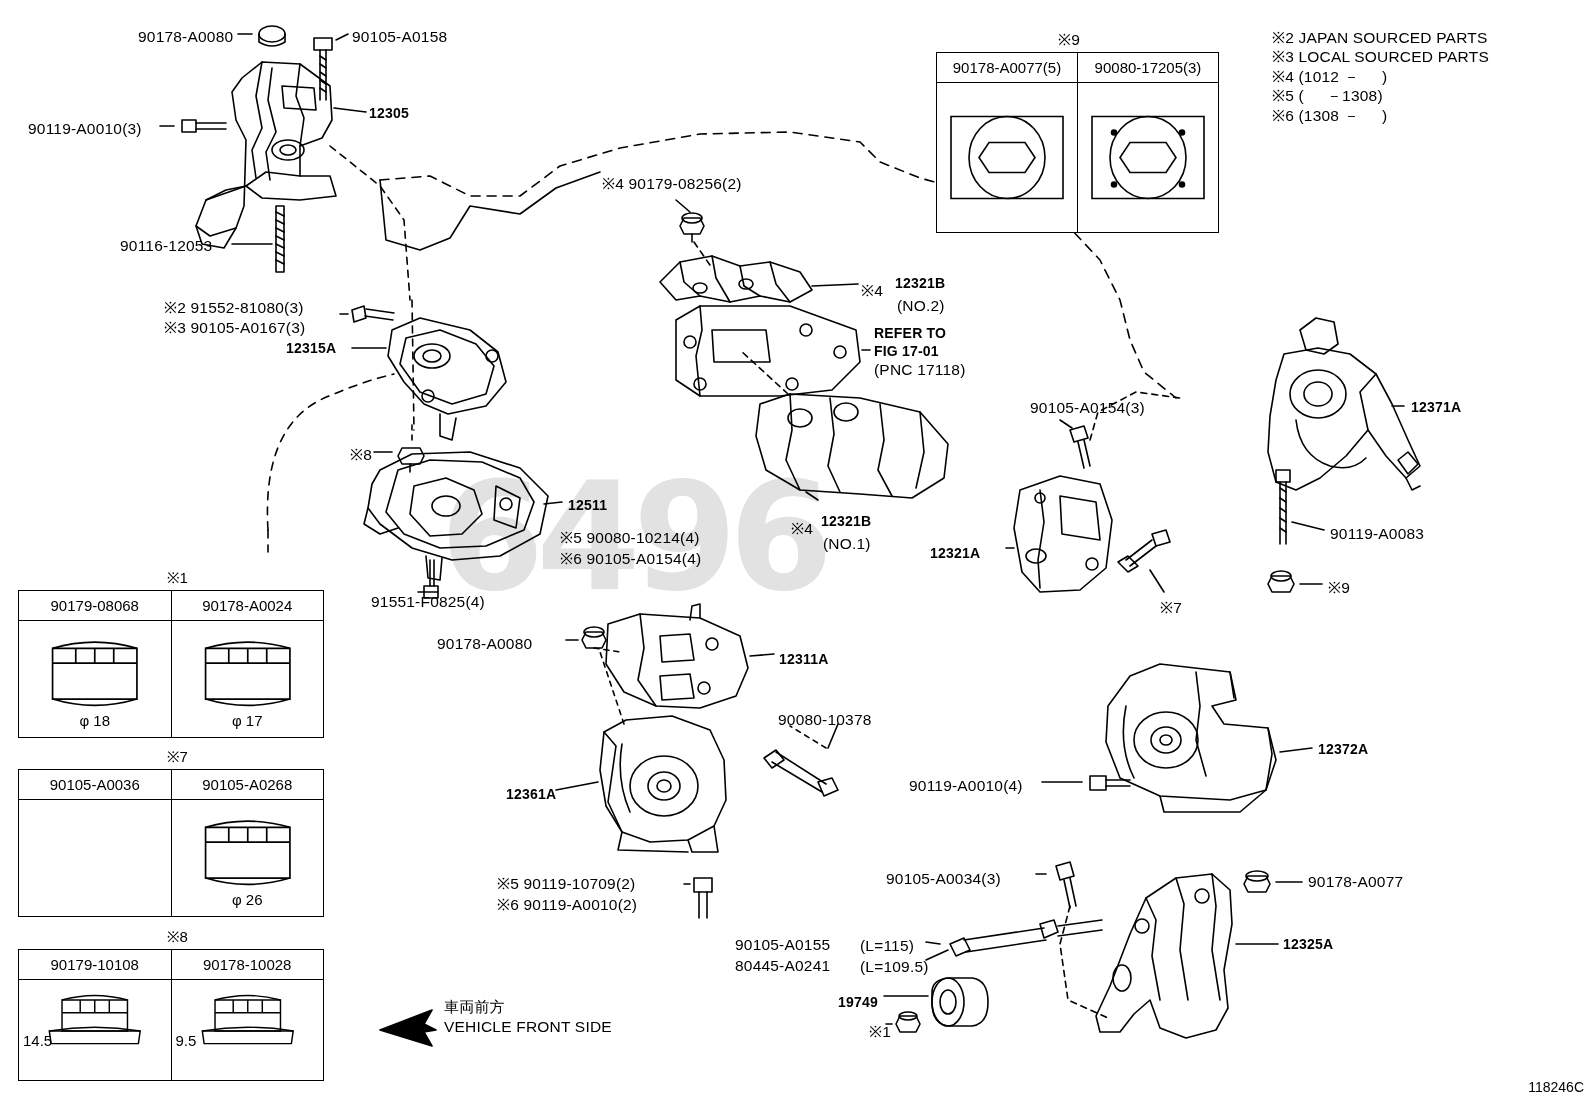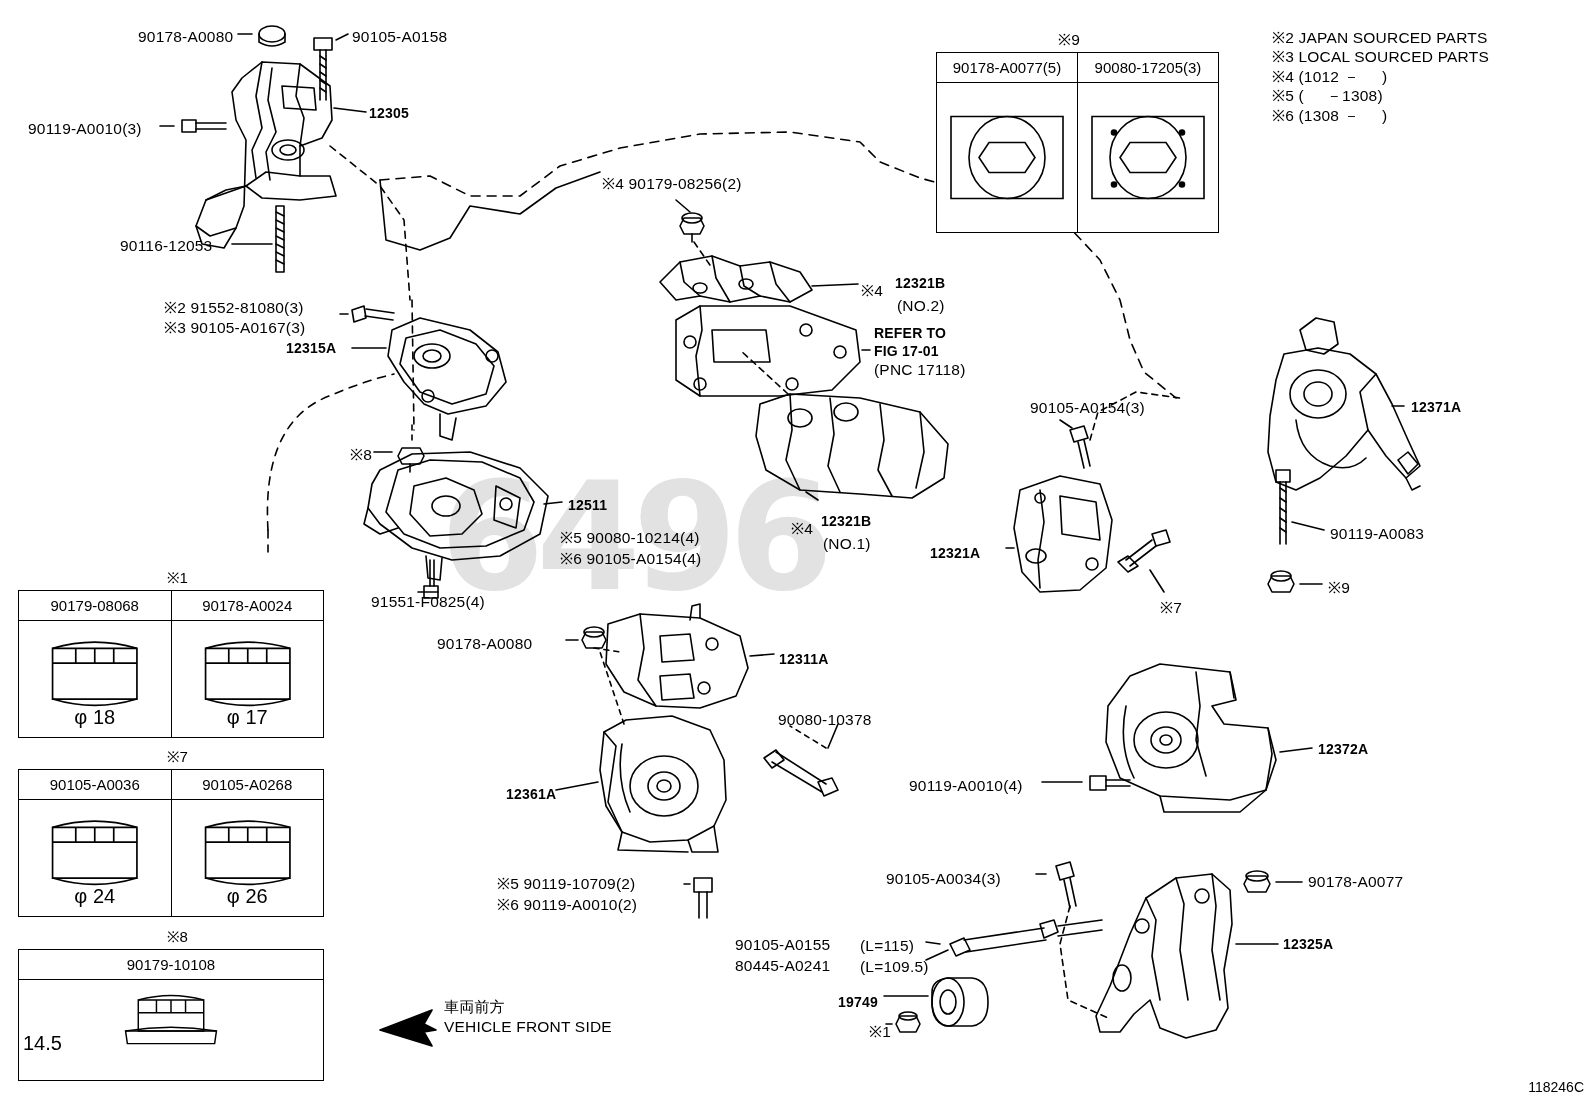--- a/index.html
+++ b/index.html
@@ -45,21 +45,21 @@
     white-space:pre;
   }
   .spec-body { position:relative; height:calc(100% - 30px); }
   .spec-note {
     position:absolute;
     font-size:15px;
     white-space:pre;
   }
   .dim-label {
     position:absolute;
-    font-size:20px;
+    font-size:15px;
     white-space:pre;
   }
   .svgwrap { position:absolute; inset:0; pointer-events:none; }
   .footer-code {
     position:absolute;
     right:8px; bottom:4px;
     font-size:14px;
   }
   .wm {
     position:absolute;
@@ -436,29 +436,20 @@
                 </g>
               </svg><div class="dim-label" style="left: 0px; right: 0px; text-align: center; bottom: 8px;">φ 17</div></div>
           </div>
         </div>
         <div class="spec-note" style="left: 148px; top: -24px;">※1</div>
       </div>
       <div class="spec-table" style="left: 18px; top: 769px; width: 306px; height: 148px;">
         <div class="cells">
           <div class="spec-cell">
             <div class="spec-head">90105-A0036</div>
-            <div class="spec-body"><svg viewBox="0 0 140 110" width="100%" height="100%" preserveAspectRatio="xMidYMid meet">
-                <g fill="none" stroke="#000" stroke-width="1.6">
-                  <path d="M30 26 L110 26 L110 74 L30 74 Z"></path>
-                  <path d="M30 40 L110 40"></path>
-                  <path d="M52 26 L52 40 M70 26 L70 40 M88 26 L88 40"></path>
-                  <path d="M30 26 Q70 14 110 26"></path>
-                  <path d="M30 74 Q70 86 110 74"></path>
-                </g>
-              </svg><div class="dim-label" style="left: 0px; right: 0px; text-align: center; bottom: 8px;">φ 24</div></div>
           </div>
           <div class="spec-cell">
             <div class="spec-head">90105-A0268</div>
             <div class="spec-body"><svg viewBox="0 0 140 110" width="100%" height="100%" preserveAspectRatio="xMidYMid meet">
                 <g fill="none" stroke="#000" stroke-width="1.6">
                   <path d="M30 26 L110 26 L110 74 L30 74 Z"></path>
                   <path d="M30 40 L110 40"></path>
                   <path d="M52 26 L52 40 M70 26 L70 40 M88 26 L88 40"></path>
                   <path d="M30 26 Q70 14 110 26"></path>
                   <path d="M30 74 Q70 86 110 74"></path>
@@ -476,19 +467,32 @@
                 <g fill="none" stroke="#000" stroke-width="1.6">
                   <path d="M34 22 L106 22 L106 56 L34 56 Z"></path>
                   <path d="M34 36 L106 36"></path>
                   <path d="M54 22 L54 36 M70 22 L70 36 M86 22 L86 36"></path>
                   <path d="M34 22 Q70 12 106 22"></path>
                   <path d="M20 56 L120 56 L118 70 L22 70 Z"></path>
                   <path d="M20 56 Q70 48 120 56"></path>
                 </g>
               </svg><div class="dim-label" style="left: 4px; top: 52px;">14.5</div></div>
           </div>
+          <div class="spec-cell">
+            <div class="spec-head">90178-10028</div>
+            <div class="spec-body"><svg viewBox="0 0 140 110" width="100%" height="100%" preserveAspectRatio="xMidYMid meet">
+                <g fill="none" stroke="#000" stroke-width="1.6">
+                  <path d="M34 22 L106 22 L106 56 L34 56 Z"></path>
+                  <path d="M34 36 L106 36"></path>
+                  <path d="M54 22 L54 36 M70 22 L70 36 M86 22 L86 36"></path>
+                  <path d="M34 22 Q70 12 106 22"></path>
+                  <path d="M20 56 L120 56 L118 70 L22 70 Z"></path>
+                  <path d="M20 56 Q70 48 120 56"></path>
+                </g>
+              </svg><div class="dim-label" style="left: 4px; top: 52px;">9.5</div></div>
+          </div>
         </div>
         <div class="spec-note" style="left: 148px; top: -24px;">※8</div>
       </div>
     </div>
 
   <div class="footer-code">118246C</div>
 </div>
 
 </body></html>

